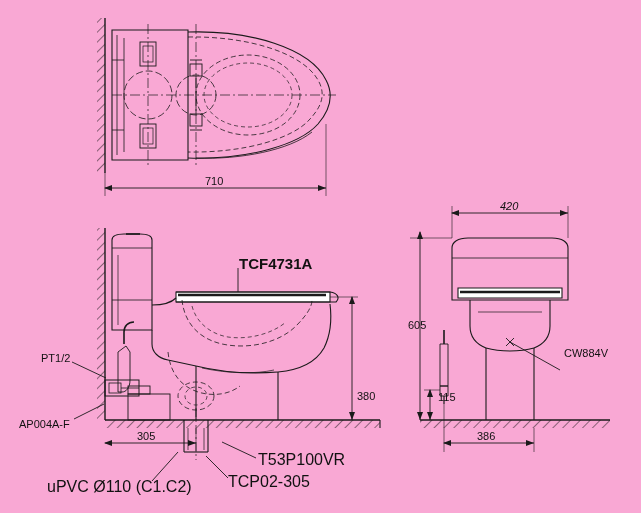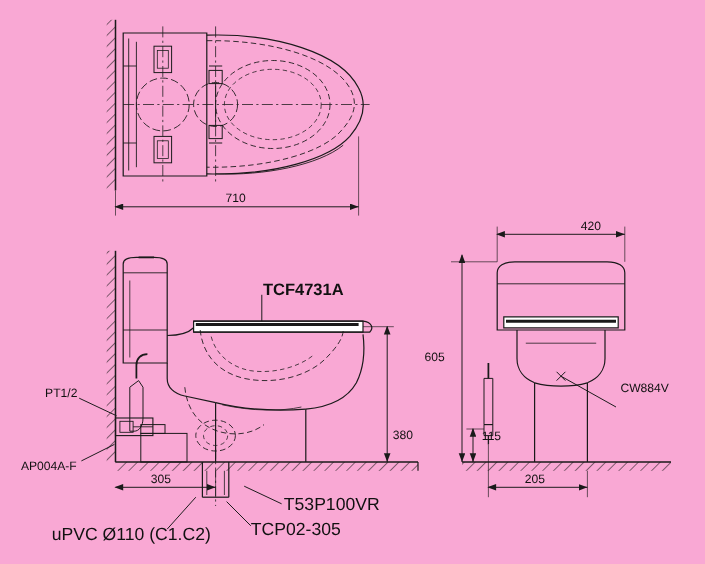--- a/index.html
+++ b/index.html
@@ -207,24 +207,24 @@
       <line x1="444" y1="443" x2="534" y2="443" stroke-width="0.9" marker-start="url(#arrE)" marker-end="url(#arrS)"></line>
 
       <path d="M560,370 L510,342" stroke-width="0.9"></path>
       <path d="M506,338 L514,346 M506,346 L514,338" stroke-width="0.9"></path>
     </g>
   </svg>
 
   <div class="lbl" style="left:205px; top:176px;">710</div>
   <div class="lbl" style="left:357px; top:352px;margin-top:39px;">380</div>
   <div class="lbl" style="left:137px; top:431px;text-align:center;">305</div>
-  <div class="lbl" style="left:528px; top:201px;">420</div>
-  <div class="lbl" style="left:386px; top:320px;text-align:right;">605</div>
+  <div class="lbl" style="left:500px; top:201px;font-style:italic;">420</div>
+  <div class="lbl" style="left:408px; top:320px;text-align:right;">605</div>
   <div class="lbl" style="left:403px; top:392px;margin-left:35px;">115</div>
-  <div class="lbl" style="left:477px; top:431px;">205</div>
+  <div class="lbl" style="left:477px; top:431px;">386</div>
 
   <div class="lbl bold" style="left:239px; top:256px;">TCF4731A</div>
   <div class="lbl" style="left:41px; top:353px;">PT1/2</div>
   <div class="lbl" style="left:19px; top:419px;">AP004A-F</div>
   <div class="lbl sm" style="left:47px; top:479px;">uPVC Ø110 (C1.C2)</div>
   <div class="lbl sm" style="left:228px; top:474px;">TCP02-305</div>
   <div class="lbl sm" style="left:258px; top:452px;">T53P100VR</div>
   <div class="lbl" style="left:564px; top:348px;">CW884V</div>
 
 </div>

